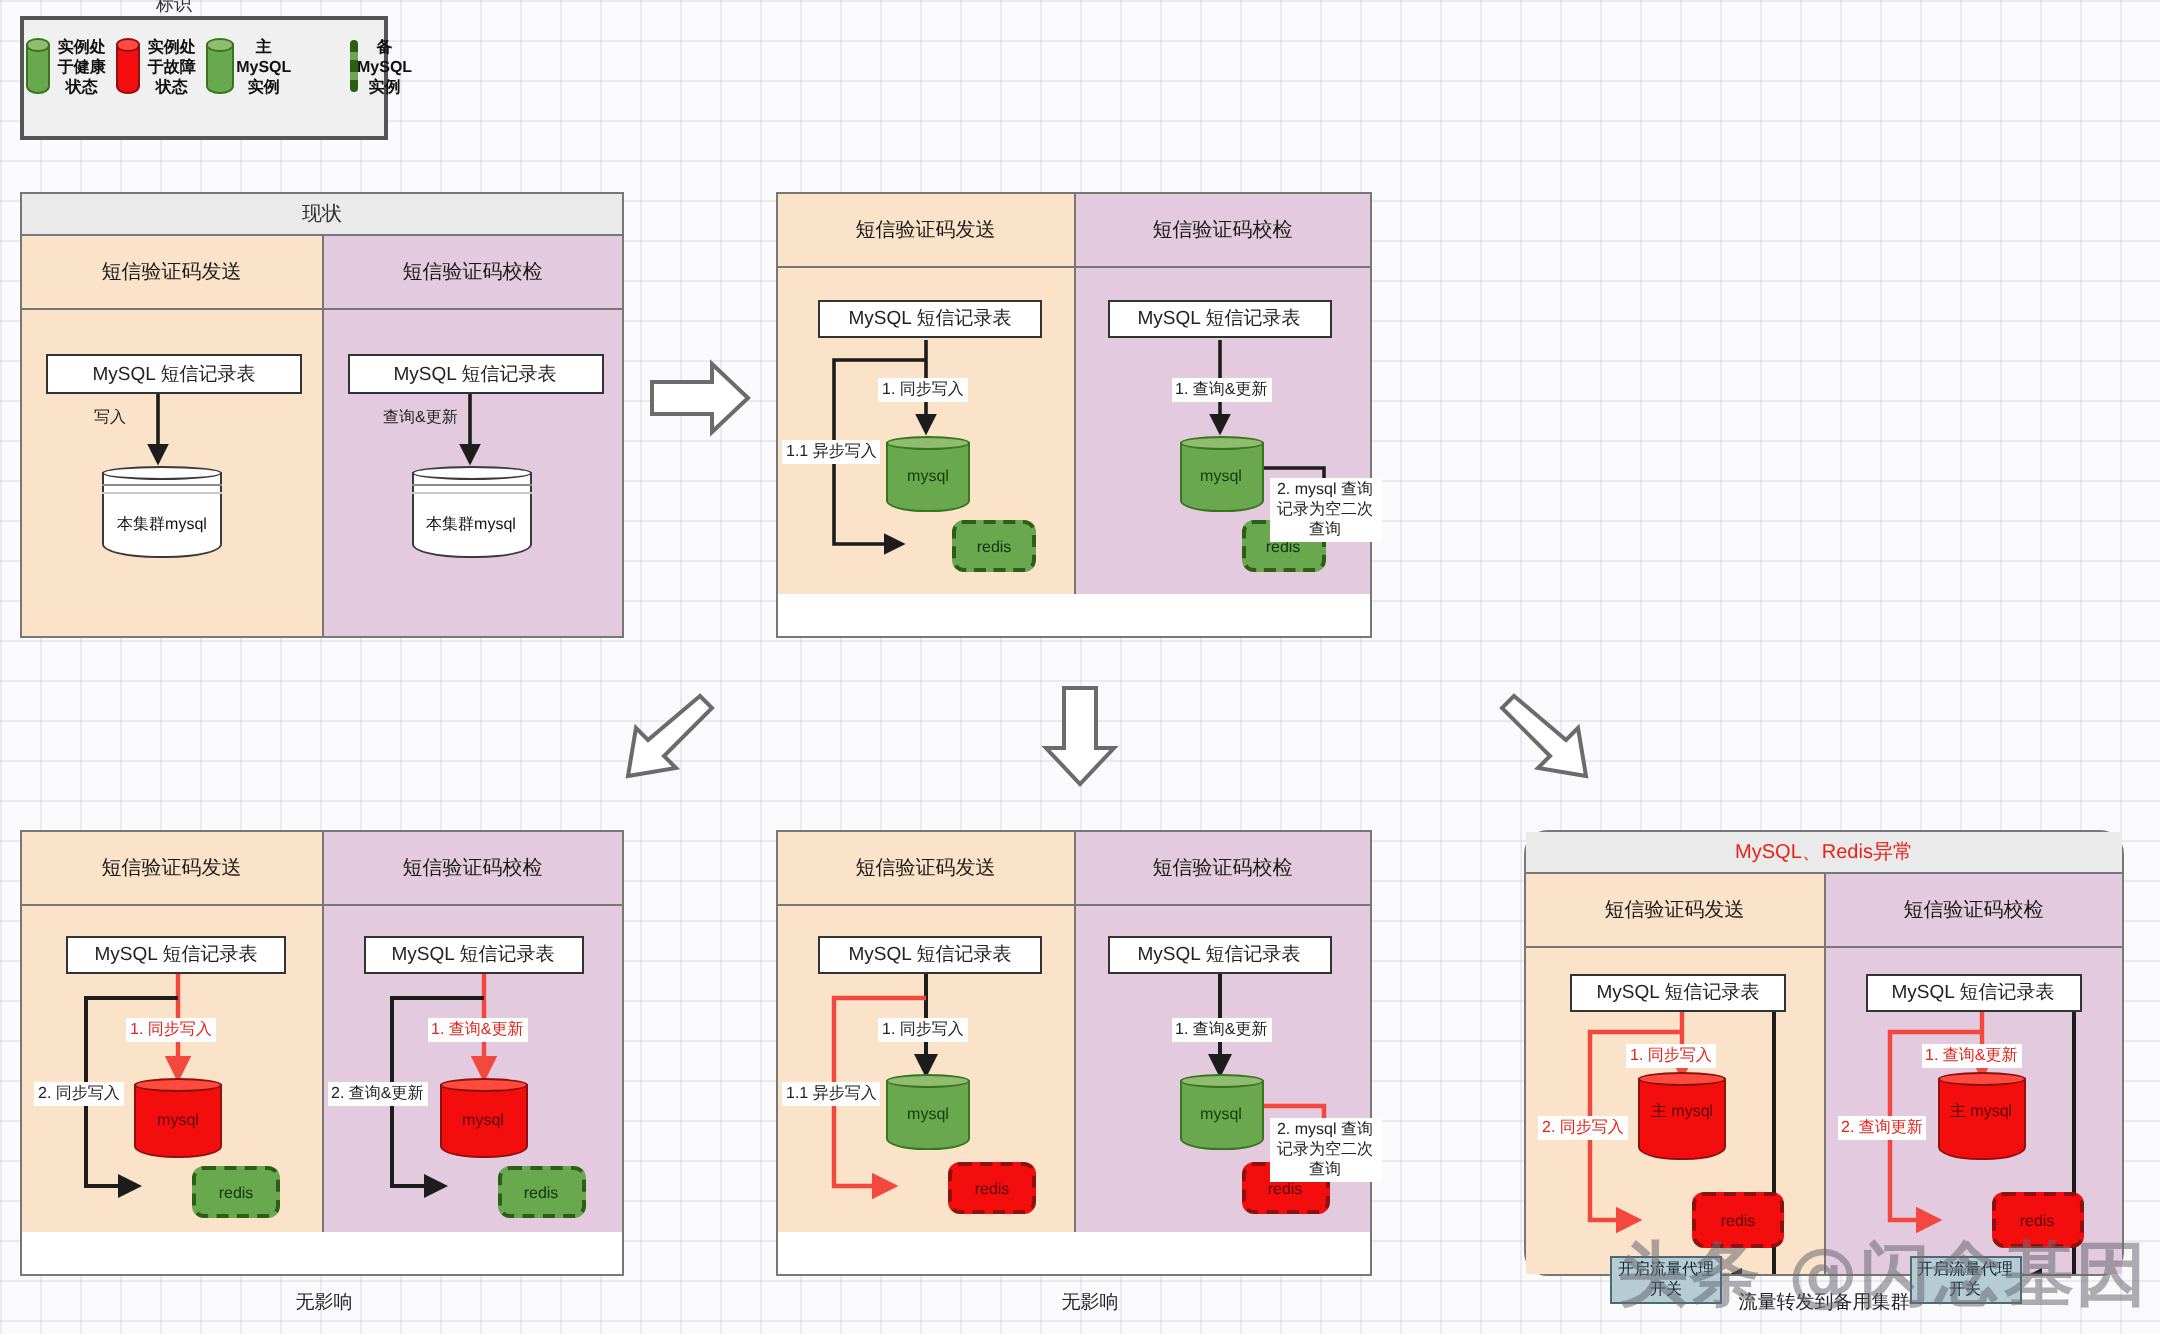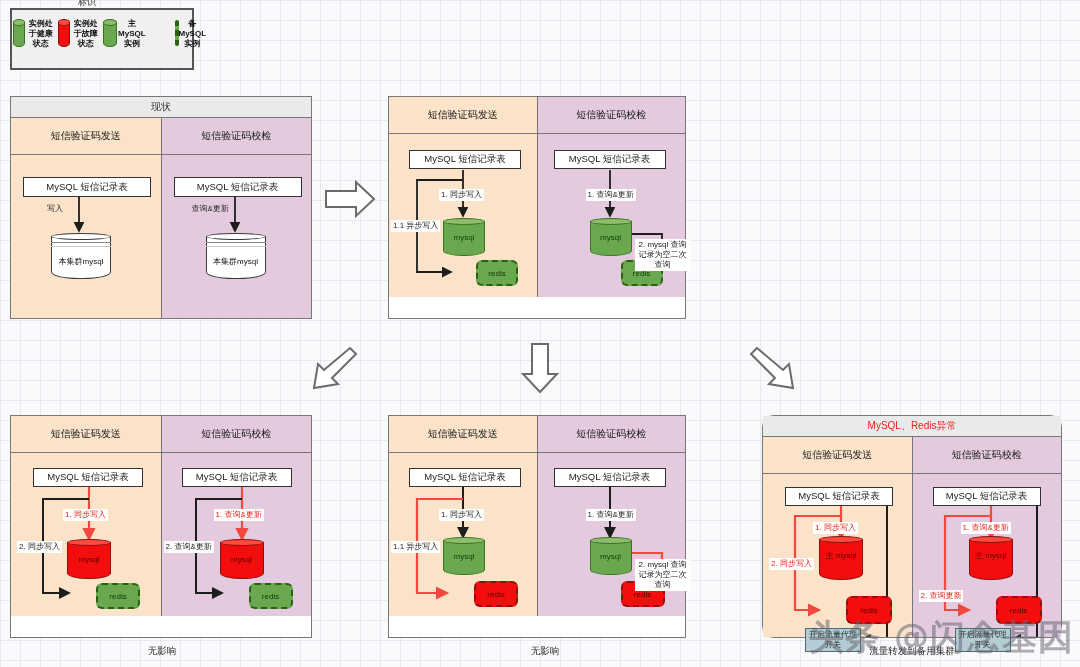--- a/index.html
+++ b/index.html
@@ -391,21 +391,21 @@
             <marker id="a9r" markerWidth="7" markerHeight="7" refX="5" refY="3" orient="auto">
                 <path d="M0,0 L6,3 L0,6 z" fill="#f2483e"></path>
               </marker>
           </defs>
           <path d="M78,32 L78,64" stroke="#f2483e" stroke-width="2.2" fill="none" marker-end="url(#a9r)"></path>
           <path d="M78,42 L32,42 L32,136 L56,136" stroke="#f2483e" stroke-width="2.2" fill="none" marker-end="url(#a9r)"></path>
           <path d="M124,32 L124,166 L98,166" stroke="#1d1d1d" stroke-width="2" fill="none" marker-end="url(#a9)"></path>
         </svg>
         <div class="node-box" style="left:20px;top:13px;width:108px;height:19px;">MySQL 短信记录表</div>
         <div class="lbl red" style="left:48px;top:48px;">1. 查询&amp;更新</div>
-        <div class="lbl red" style="left:6px;top:84px;margin-top:32px;">2. 查询更新</div>
+        <div class="lbl red" style="left:6px;top:84px;">2. 查询更新</div>
         <div class="cyl cyl-red" style="position:absolute;left:56px;top:62px;width:44px;height:44px;">
           <div class="body"></div>
             <div class="top"></div>
           <div class="txt" style="top:44%;line-height:10px;">主 mysql</div>
         </div>
         <div class="dsq dsq-red" style="position:absolute;left:56px;top:122px;width:46px;height:28px;">
           <span>redis</span>
         </div>
         <div class="tgl" style="left:42px;top:154px;width:56px;height:24px;">开启流量代理开关</div>
       </div>

